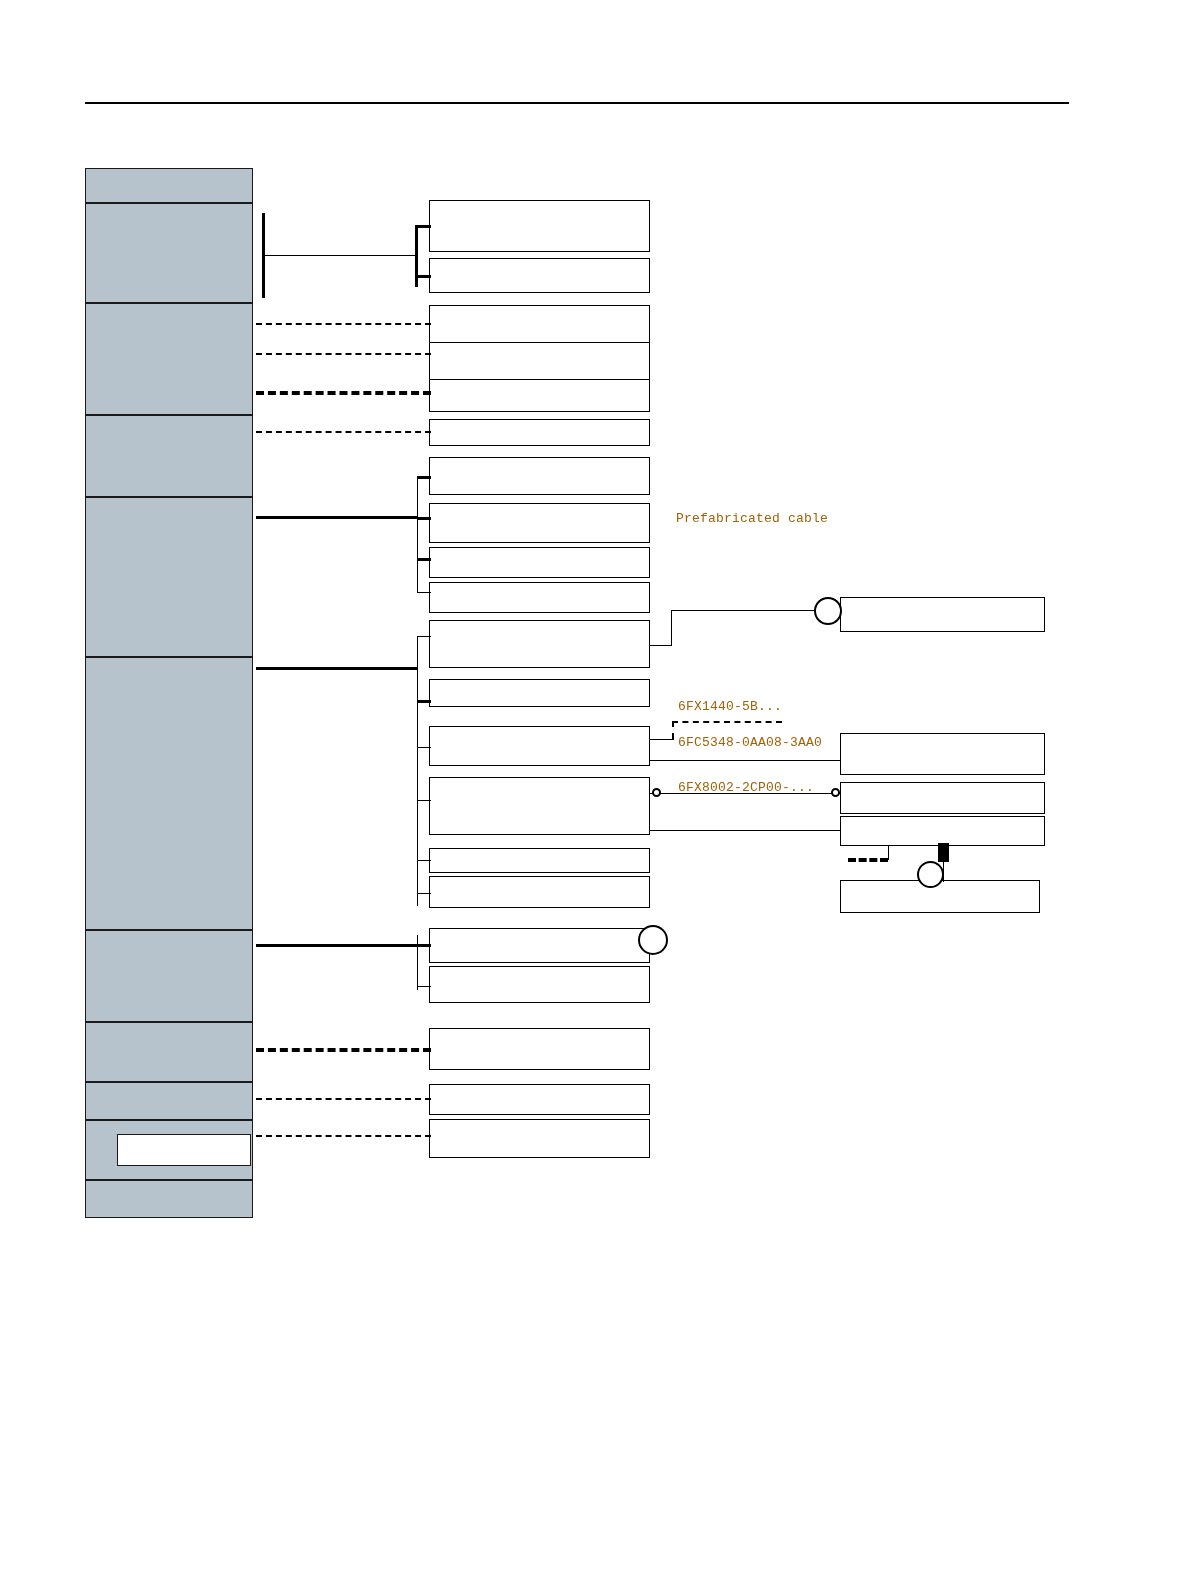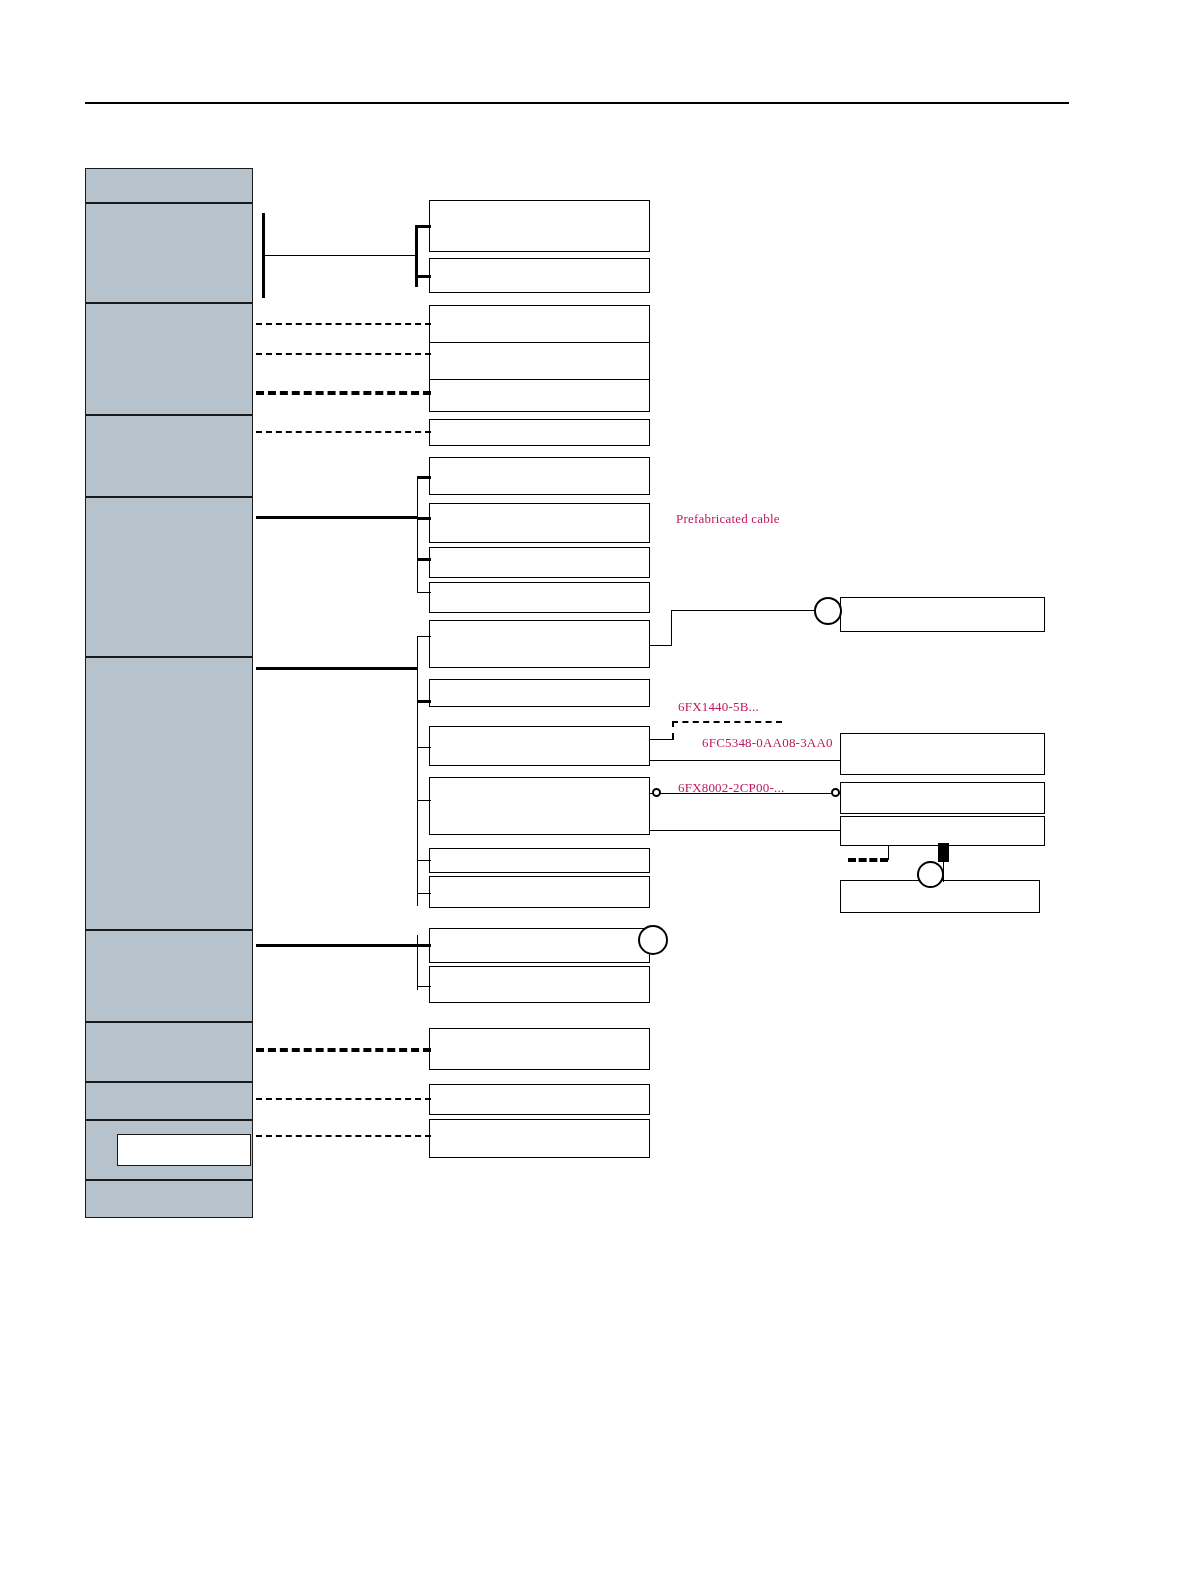--- a/index.html
+++ b/index.html
@@ -103,23 +103,23 @@
     box-sizing: border-box;
     width: 9px;
     height: 9px;
   }
   .blk-sq {
     position: absolute;
     background: #000000;
   }
   .lbl {
     position: absolute;
-    font-family: Liberation Serif, serif;
+    font-family: Liberation Mono, monospace;
     font-size: 13px;
-    color: #be185d;
+    color: #a16207;
     white-space: nowrap;
     letter-spacing: 0.2px;
   }
 </style>
 </head>
 <body>
 
 <div id="canvas">
 
   <div class="hrule"></div>
@@ -211,21 +211,21 @@
   <div class="ln ln-h" style="left:650px;top:645px;width:22px;"></div>
   <div class="ln ln-v" style="left:671px;top:610px;height:36px;"></div>
   <div class="ln ln-h" style="left:671px;top:610px;width:145px;"></div>
   <div class="circ" style="left:814px;top:597px;width:28px;height:28px;"></div>
 
   <div class="lbl" style="left:678px;top:699px;">6FX1440-5B...</div>
   <div class="dash-thin" style="left:672px;top:721px;width:110px;"></div>
   <div class="dash-v-thin" style="left:672px;top:721px;height:18px;"></div>
   <div class="ln ln-h" style="left:650px;top:739px;width:24px;"></div>
 
-  <div class="lbl" style="left:678px;top:735px;margin-left:24px;">6FC5348-0AA08-3AA0</div>
+  <div class="lbl" style="left:678px;top:735px;">6FC5348-0AA08-3AA0</div>
   <div class="ln ln-h" style="left:650px;top:760px;width:191px;"></div>
 
   <div class="lbl" style="left:678px;top:780px;">6FX8002-2CP00-...</div>
   <div class="ln ln-h" style="left:650px;top:793px;width:191px;"></div>
   <div class="circ-sm" style="left:652px;top:788px;"></div>
   <div class="circ-sm" style="left:831px;top:788px;"></div>
 
   <div class="ln ln-h" style="left:650px;top:830px;width:191px;"></div>
 
   <div class="dash-thick" style="left:848px;top:858px;width:40px;"></div>

